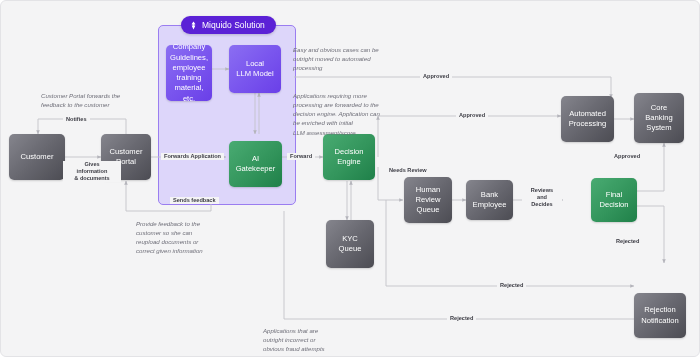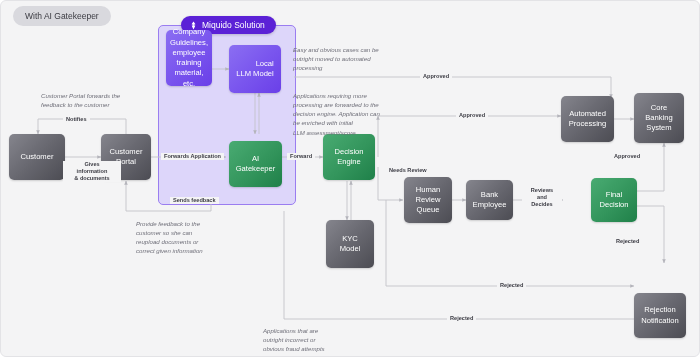--- a/index.html
+++ b/index.html
@@ -49,21 +49,20 @@
   .note{
     position:absolute;font-size:6.1px;font-style:italic;color:#6e6e78;
     line-height:1.5;white-space:pre-line;
   }
 </style>
 </head>
 <body>
 
 <div id="canvas">
 
-  <div class="tab">With AI Gatekeeper</div>
 
   <div class="miquido-box"></div>
   <div class="miquido-badge">
     <span>
       <svg width="9" height="9" viewBox="0 0 12 12">
         <path d="M6 0.6 L8.6 4.2 L6 5.2 L3.4 4.2 Z M6 5.4 L8.4 6.4 L6 11.4 L3.6 6.4 Z" fill="#fff"></path>
       </svg>
     </span>
     <span>Miquido Solution</span>
   </div>
@@ -121,46 +120,46 @@
 
   <div class="node grey" style="left:8px;top:133px;width:56px;height:46px;">
     <span style="white-space: pre-line;">Customer</span>
     </div>
 
   <div class="node grey" style="left:100px;top:133px;width:50px;height:46px;">
     <span style="white-space: pre-line;">Customer
 Portal</span>
     </div>
 
-  <div class="node purple" style="left:165px;top:29px;width:46px;height:56px;">
+  <div class="node purple" style="left:165px;top:44px;width:46px;height:56px;">
     <span style="white-space: pre-line;">Company
 Guidelines,
 employee
 training
 material, etc.</span>
     </div>
 
   <div class="node purple" style="left:228px;top:44px;width:52px;height:48px;">
-    <span style="white-space: pre-line; text-align: right;">Local
+    <span style="white-space: pre-line;">Local
 LLM Model</span>
     </div>
 
   <div class="node green" style="left:228px;top:140px;width:53px;height:46px;">
     <span style="white-space: pre-line;">AI
 Gatekeeper</span>
     </div>
 
   <div class="node green" style="left:322px;top:133px;width:52px;height:46px;">
     <span style="white-space: pre-line;">Decision
 Engine</span>
     </div>
 
   <div class="node grey" style="left:325px;top:219px;width:48px;height:48px;">
     <span style="white-space: pre-line;">KYC
-Model</span>
+Queue</span>
     </div>
 
   <div class="node grey" style="left:560px;top:95px;width:53px;height:46px;">
     <span style="white-space: pre-line;">Automated
 Processing</span>
     </div>
 
   <div class="node grey" style="left:633px;top:92px;width:50px;height:50px;">
     <span style="white-space: pre-line;">Core
 Banking

